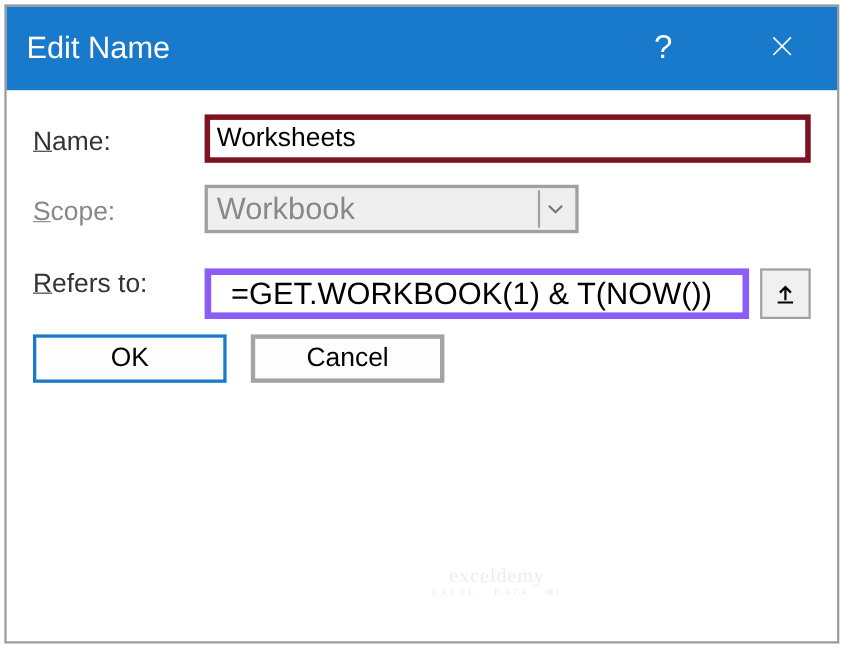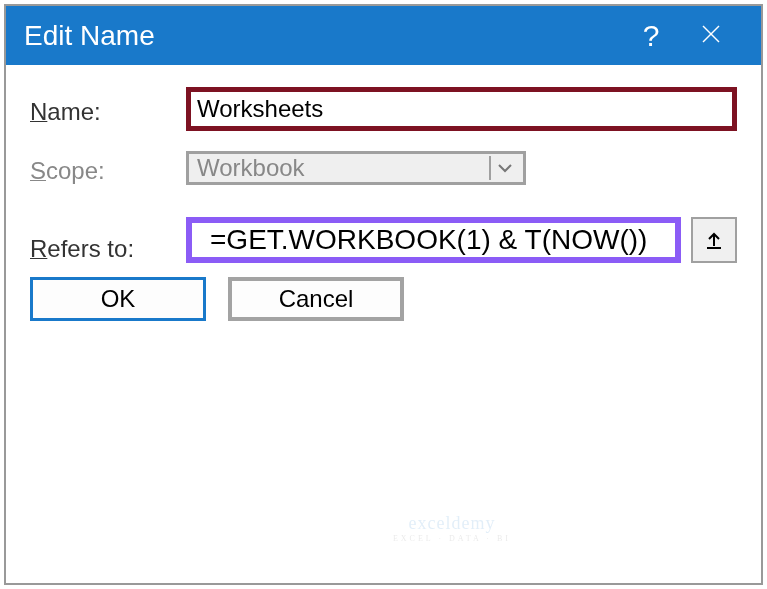--- a/index.html
+++ b/index.html
@@ -16,24 +16,25 @@
       width: 759px;
       height: 581px;
       border: 2px solid #999;
       background: #fff;
       display: flex;
       flex-direction: column;
     }
     .titlebar {
       background: #1979CA;
       color: #fff;
-      height: 59px;
+      height: 76px;
       display: flex;
       align-items: center;
       padding: 0 20px 0 18px;
+      gap: 48px;
     }
     .titlebar-title {
       font-size: 28px;
       font-weight: 400;
       flex: 1;
     }
     .titlebar-help {
       font-size: 30px;
       width: 60px;
       text-align: center;
@@ -82,27 +83,27 @@
       width: 100%;
       height: 44px;
       border: 5px solid #7d1222;
       font-size: 24px;
       padding: 2px 6px;
       font-family: inherit;
       outline: none;
     }
     .scope-select {
       width: 340px;
-      height: 34px;
+      height: 44px;
       border: 3px solid #a0a0a0;
       background: #efefef;
       display: flex;
       align-items: center;
       color: #888;
-      font-size: 24px;
+      font-size: 28px;
       padding: 2px 8px;
       position: relative;
     }
     .scope-value {
       flex: 1;
     }
     .scope-dropdown-btn {
       width: 34px;
       height: 100%;
       display: flex;
@@ -135,21 +136,21 @@
     }
     .scroll-arrow.down {
       bottom: 8px;
     }
     .comment-wrapper {
       position: relative;
       flex: 1;
     }
     .refers-row {
       display: flex;
-      align-items: flex-end;
+      align-items: flex-start;
       margin-top: 12px;
       margin-bottom: 14px;
     }
     .refers-input {
       flex: 1;
       height: 46px;
       border: 6px solid #8b5cf6;
       font-size: 28px;
       padding: 2px 18px;
       font-family: inherit;

